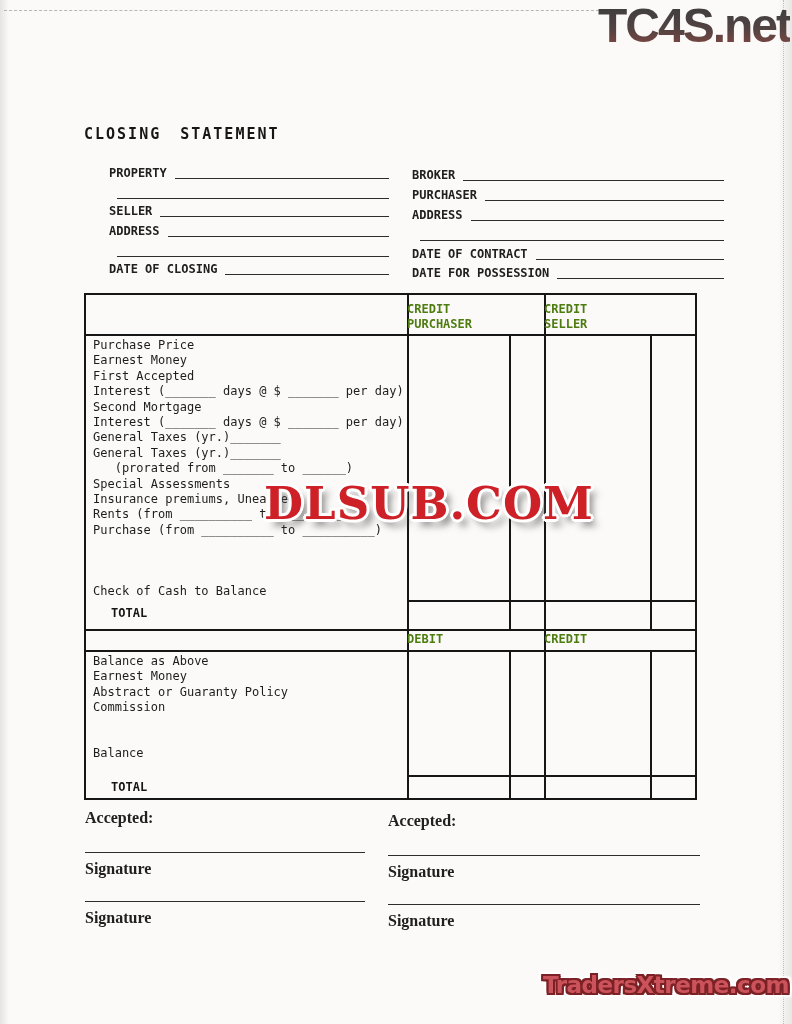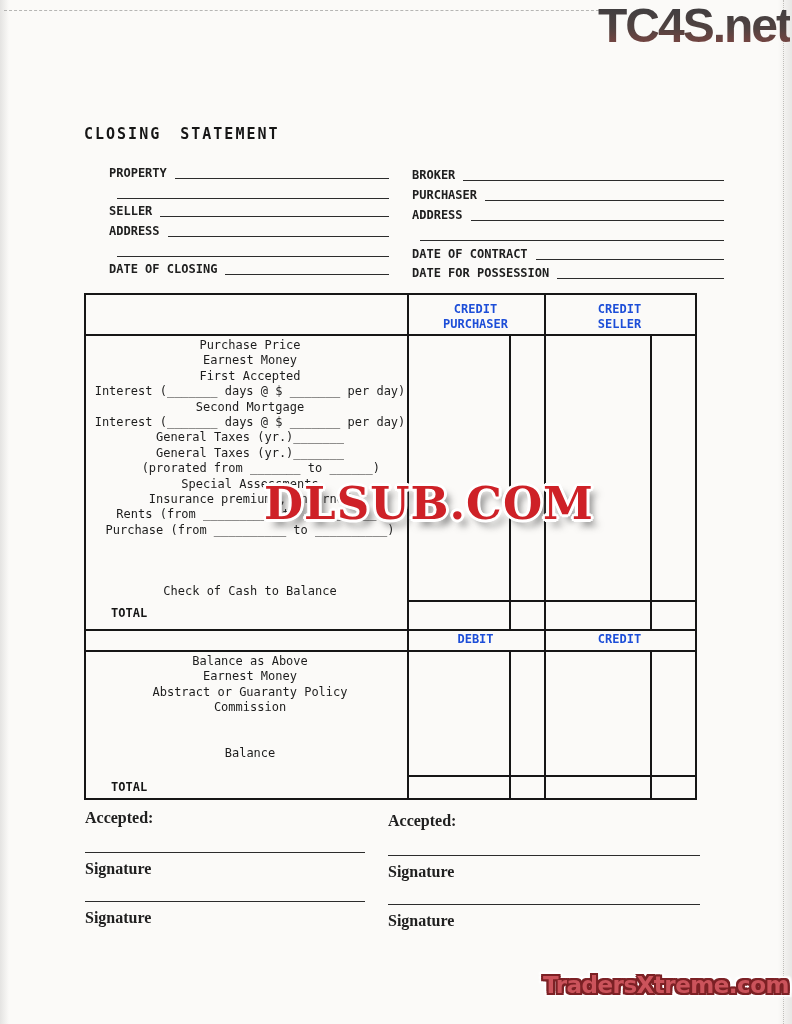--- a/index.html
+++ b/index.html
@@ -37,22 +37,22 @@
   
   .frow{position:absolute;height:19px;display:flex;align-items:flex-end;margin-left:24px;}
   .flabel{font-weight:bold;font-size:12px;line-height:13px;white-space:pre;padding-bottom:1px;}
   .fline{flex:1;height:0;border-bottom:1.6px solid #2c2c2c;margin-left:8px;margin-bottom:2px;}
   .flabel:empty{display:none;}
   
   .tbl{position:absolute;left:84px;top:293px;width:613px;height:507px;
        border:2px solid #161616;box-sizing:border-box;}
   .vl{position:absolute;width:2px;background:#161616;display:block;}
   .hl{position:absolute;height:2px;background:#161616;display:block;}
-  .th{position:absolute;font-weight:bold;font-size:12px;text-align:center;line-height:15px;color:#1d4ed8;}
-  .sec{position:absolute;left:0;width:321px;box-sizing:border-box;padding-left:7px;text-align:center;}
+  .th{position:absolute;font-weight:bold;font-size:12px;text-align:left;line-height:15px;color:#4d7c0f;}
+  .sec{position:absolute;left:0;width:321px;box-sizing:border-box;padding-left:7px;}
   .trow{height:15.4px;line-height:15.4px;font-size:12px;white-space:pre;color:#1d1d1d;}
   .total-label{position:absolute;left:25px;font-size:12px;font-weight:bold;line-height:15px;color:#161616;}
   
   .flabel-lg{position:absolute;font-weight:bold;font-size:16px;font-family:Liberation Serif, serif;}
   .sig-line{position:absolute;border-top:1.6px solid #2c2c2c;height:0;}
 </style>
 </head>
 <body>
 
 <div class="page">

